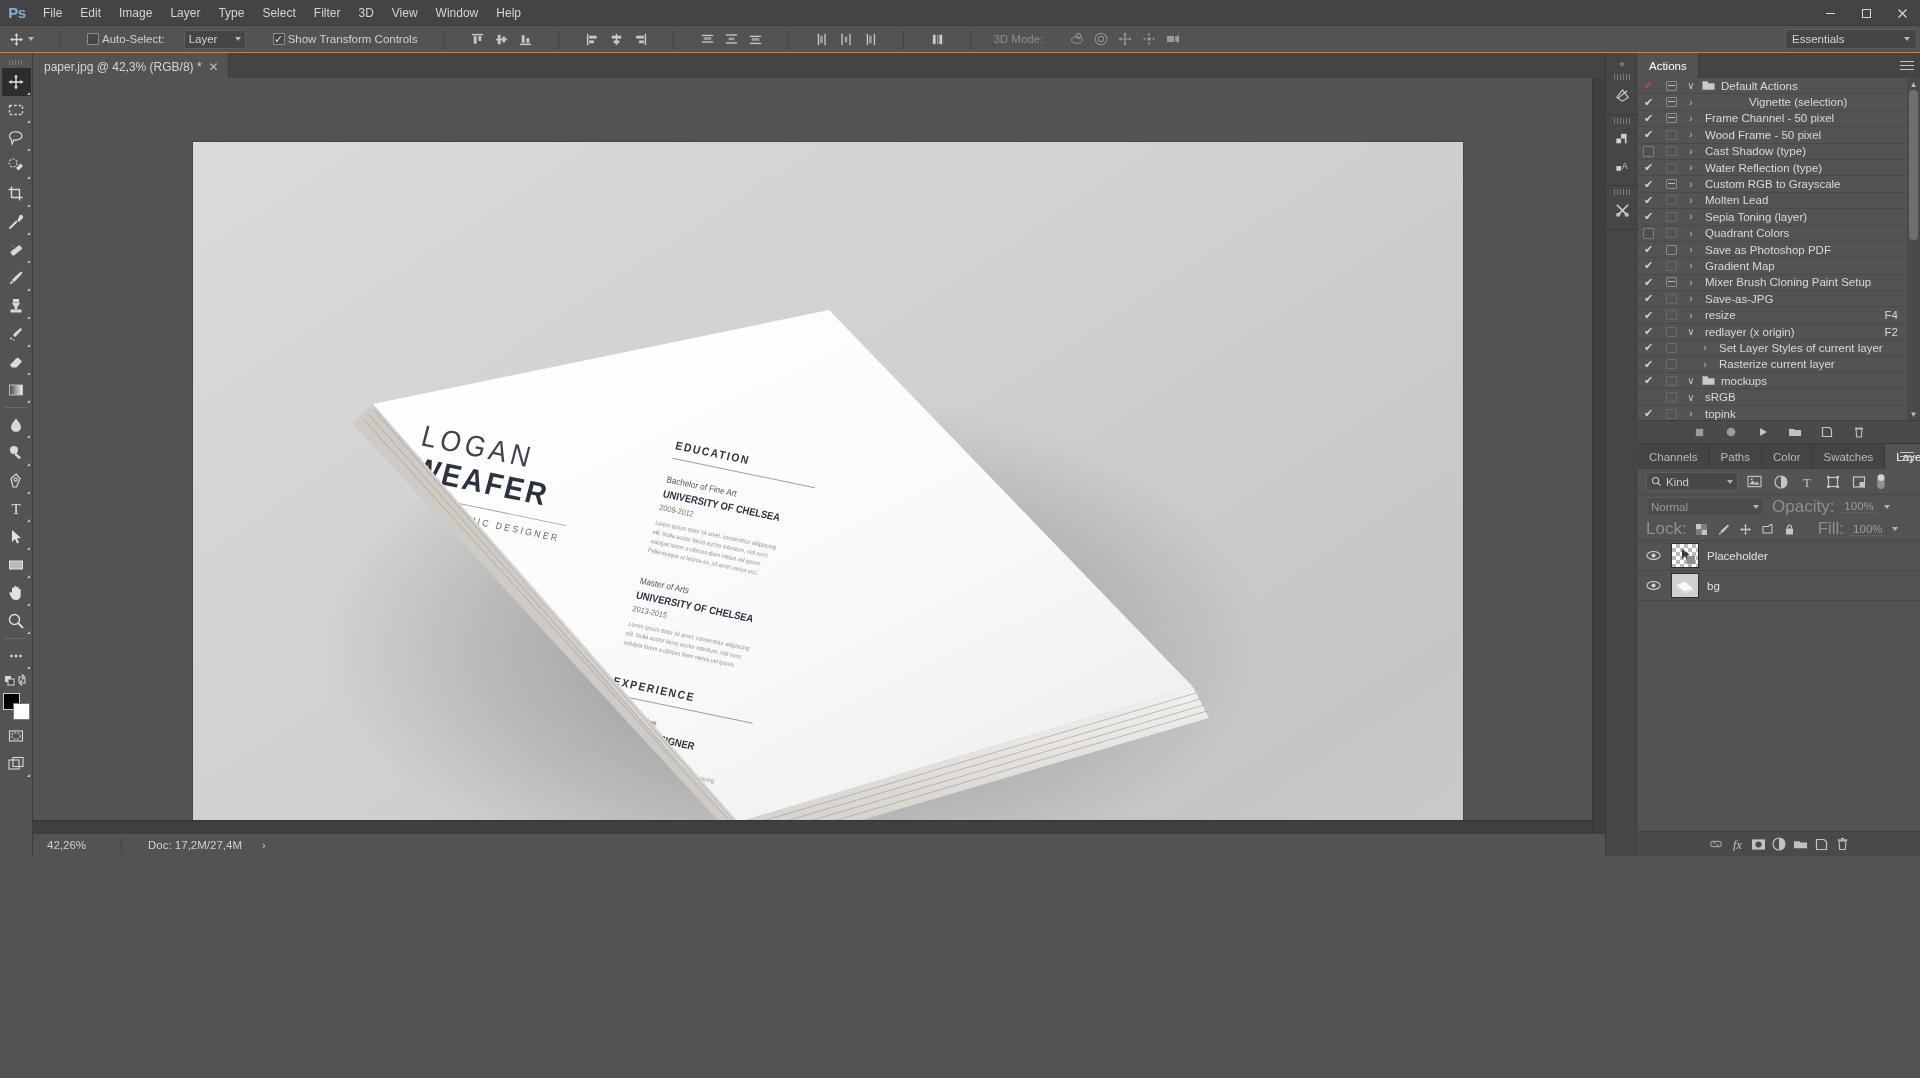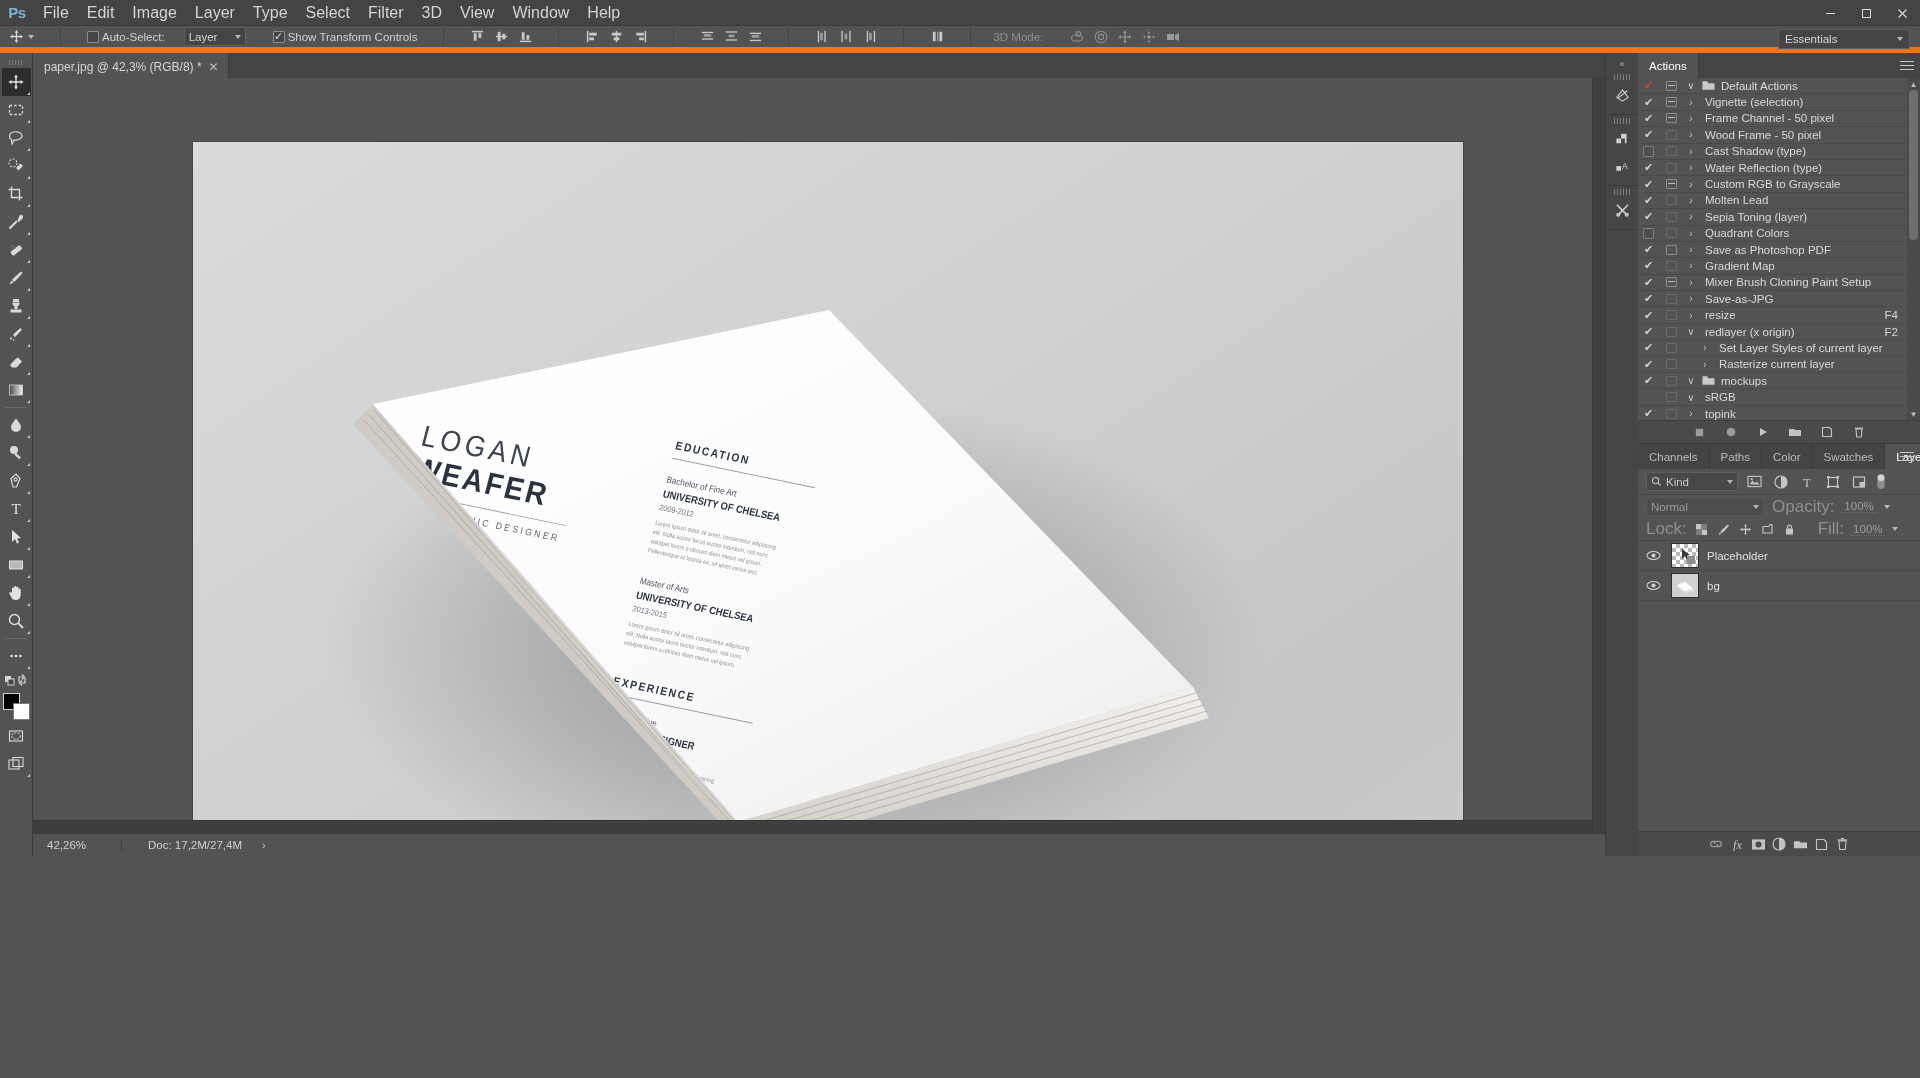--- a/index.html
+++ b/index.html
@@ -16,33 +16,33 @@
   .menubar {
     height: 26px; background: #444444; display: flex; align-items: center;
     flex: 0 0 26px; position: relative; border-bottom: 1px solid #3a3a3a;
   }
   .ps-logo {
     width: 34px; height: 26px; display: flex; align-items: center; justify-content: center;
     color: #7fb3d5; font-weight: bold; font-size: 15px; letter-spacing: -0.5px;
   }
   .menu-items { display: flex; align-items: center; height: 26px; }
   .menu-item {
-    padding: 0 9px; height: 26px; line-height: 26px; font-size: 16px; color: #d4d4d4;
+    padding: 0 9px; height: 26px; line-height: 26px; font-size: 12px; color: #d4d4d4;
     cursor: default; white-space: nowrap;
   }
   .win-buttons { position: absolute; right: 0; top: 0; height: 26px; display: flex; }
   .win-btn {
     width: 36px; height: 26px; display: flex; align-items: center; justify-content: center;
     color: #d8d8d8; font-size: 12px;
   }
 
   
   .optionsbar {
     height: 27px; flex: 0 0 27px; background: #535353; display: flex; align-items: center;
-    border-bottom: 6px solid #f97316; padding-left: 4px; position: relative; gap: 15px;
+    border-bottom: 1px solid #f97316; padding-left: 4px; position: relative; gap: 15px;
   }
   .opt-tool {
     display: flex; align-items: center; gap: 3px; padding: 0 4px; height: 23px;
   }
   .opt-icon { width: 17px; height: 17px; display: inline-flex; align-items: center; justify-content: center; }
   .caret { width: 0; height: 0; border-left: 3px solid transparent; border-right: 3px solid transparent; border-top: 4px solid #b6b6b6; }
   .opt-sep { width: 1px; height: 19px; background: #444; margin: 0 7px; }
   .opt-label { font-size: 11.5px; color: #d0d0d0; white-space: nowrap; }
   .chk {
     width: 12px; height: 12px; border: 1px solid #8d8d8d; background: #454545; border-radius: 1px;
@@ -51,21 +51,21 @@
   .chk.on { background: #454545; }
   .chk.on:after { content: "✓"; color: #dcdcdc; font-size: 11px; line-height: 11px; }
   .opt-select {
     height: 19px; min-width: 62px; background: #454545; border: 1px solid #5e5e5e;
     display: flex; align-items: center; justify-content: space-between; padding: 0 4px;
     font-size: 11.5px; color: #d4d4d4; border-radius: 1px;
   }
   .align-btns { display: flex; align-items: center; gap: 2px; }
   .align-btn { width: 22px; height: 22px; display: flex; align-items: center; justify-content: center; }
   .workspace-sel {
-    position: absolute; right: 10px; top: 3px; height: 20px; width: 132px;
+    position: absolute; right: 3px; top: 3px; height: 20px; width: 132px;
     background: #454545; border: 1px solid #5e5e5e; display: flex; align-items: center;
     justify-content: space-between; padding: 0 6px; font-size: 11.5px; color: #d4d4d4; border-radius: 1px; margin-left: 14px;
   }
 
   
   .main { flex: 1 1 auto; display: flex; min-height: 0; }
 
   
   .toolbar {
     width: 33px; flex: 0 0 33px; background: #535353; border-right: 1px solid #3c3c3c;
@@ -859,21 +859,21 @@
                   <span class="act-label" style="padding-left: 4px;">Default Actions</span>
                 </div>
                 <div class="act-row">
                   <span class="act-chk">
                     <span class="tick">✔</span>
                   </span>
                   <span class="act-dlg">
                     <span class="dlgbox filled"></span>
                   </span>
                   <span class="act-arrow">›</span>
-                  <span class="act-label" style="padding-left: 6px;">Vignette (selection)</span>
+                  <span class="act-label" style="padding-left: 6px; margin-left: 44px;">Vignette (selection)</span>
                 </div>
                 <div class="act-row">
                   <span class="act-chk">
                     <span class="tick">✔</span>
                   </span>
                   <span class="act-dlg">
                     <span class="dlgbox filled"></span>
                   </span>
                   <span class="act-arrow">›</span>
                   <span class="act-label" style="padding-left: 6px;">Frame Channel - 50 pixel</span>

